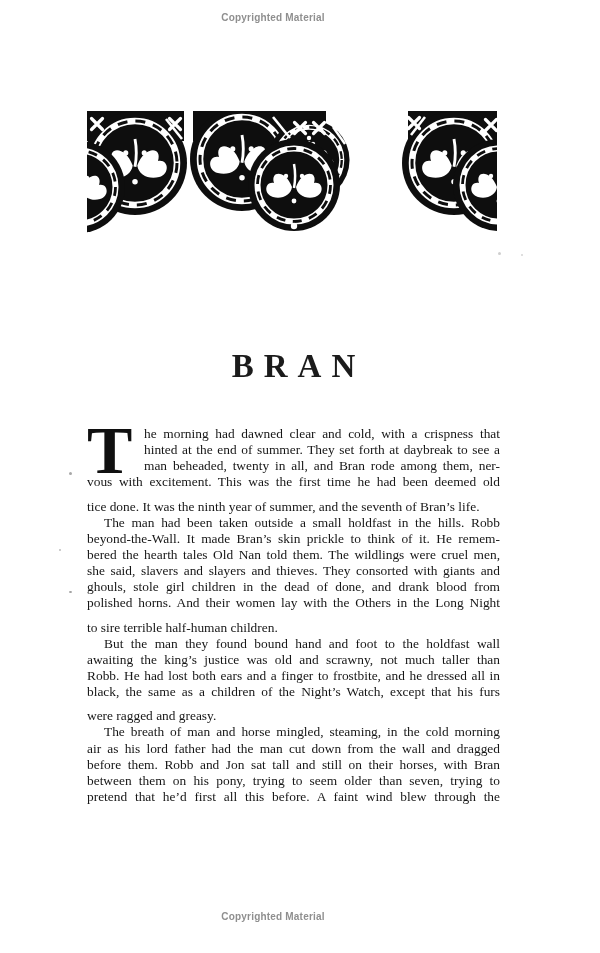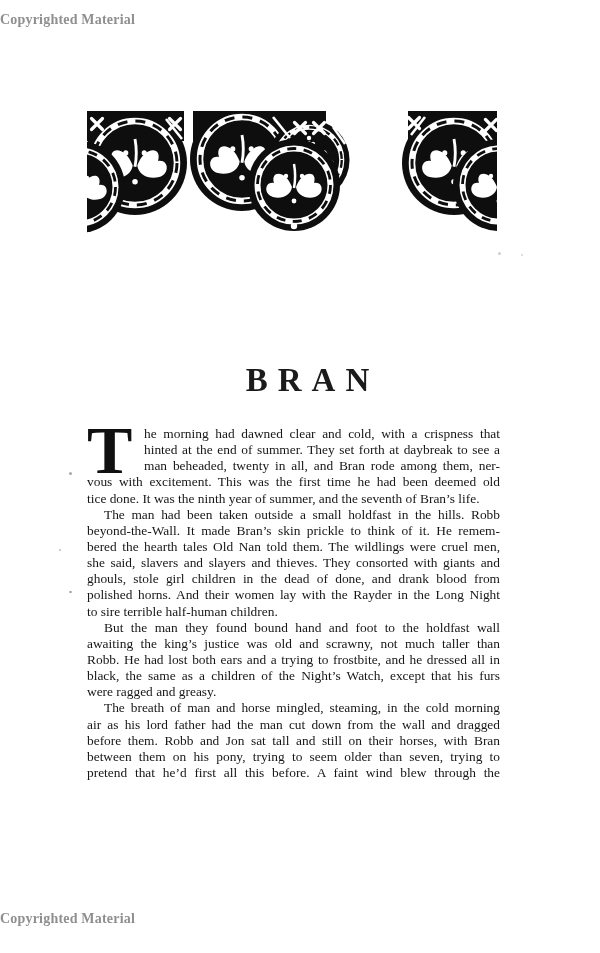--- a/index.html
+++ b/index.html
@@ -12,38 +12,39 @@
   .page{
     position:relative;
     width:600px;height:953px;
     background:var(--paper);
     overflow:hidden;
     font-family:"Liberation Serif", serif;
   }
   .copyright{
     position:absolute;
     left:0;width:546px;
-    font-family:Liberation Serif, serif;
+    text-align:center;
+    font-family:Liberation Sans, sans-serif;
     font-weight:700;
-    font-size:14px;
+    font-size:10px;
     letter-spacing:0.2px;
     color:var(--muted);
   }
   .copyright.top{top:12px;}
   .copyright.bottom{top:911px;}
   .ornament{
     position:absolute;
     left:87px;top:111px;
     width:410px;height:126px;
   }
   .title{
     position:absolute;
     left:87px;top:350px;
     width:413px;
-    margin:14px;
+    margin:0;
     text-align:center;
     font-family:"Liberation Serif", serif;
     font-weight:700;
     font-size:33px;
     letter-spacing:10px;
     padding-left:10px;
     box-sizing:border-box;
     line-height:1;
     color:#1b1b1b;
   }
@@ -54,21 +55,21 @@
     font-size:13.4px;
     line-height:16.15px;
     color:var(--text);
   }
   .para{margin:0;}
   .line{
     text-align:justify;
     text-align-last:justify;
     height:16.15px;
   }
-  .line.lastline{text-align-last:left;}
+  .line.lastline{text-align-last:left;margin-top:8px;}
   .line.indent{text-indent:17px;}
   .dropcap{
     float:left;
     width:50px;
     height:46px;
     margin:1px 7px 0 0;
     font-family:"Liberation Serif", serif;
     font-weight:700;
     font-size:68px;
     line-height:46px;
@@ -164,27 +165,27 @@
         <div class="line">man beheaded, twenty in all, and Bran rode among them, ner-</div>
         <div class="line">vous with excitement. This was the first time he had been deemed old</div>
         <div class="line lastline">tice done. It was the ninth year of summer, and the seventh of Bran’s life.</div>
       </div>
       <div class="para">
         <div class="line indent">The man had been taken outside a small holdfast in the hills. Robb</div>
         <div class="line">beyond-the-Wall. It made Bran’s skin prickle to think of it. He remem-</div>
         <div class="line">bered the hearth tales Old Nan told them. The wildlings were cruel men,</div>
         <div class="line">she said, slavers and slayers and thieves. They consorted with giants and</div>
         <div class="line">ghouls, stole girl children in the dead of done, and drank blood from</div>
-        <div class="line">polished horns. And their women lay with the Rayder in the Long Night</div>
+        <div class="line">polished horns. And their women lay with the Others in the Long Night</div>
         <div class="line lastline">to sire terrible half-human children.</div>
       </div>
       <div class="para">
         <div class="line indent">But the man they found bound hand and foot to the holdfast wall</div>
         <div class="line">awaiting the king’s justice was old and scrawny, not much taller than</div>
-        <div class="line">Robb. He had lost both ears and a trying to frostbite, and he dressed all in</div>
+        <div class="line">Robb. He had lost both ears and a finger to frostbite, and he dressed all in</div>
         <div class="line">black, the same as a children of the Night’s Watch, except that his furs</div>
         <div class="line lastline">were ragged and greasy.</div>
       </div>
       <div class="para">
         <div class="line indent">The breath of man and horse mingled, steaming, in the cold morning</div>
         <div class="line">air as his lord father had the man cut down from the wall and dragged</div>
         <div class="line">before them. Robb and Jon sat tall and still on their horses, with Bran</div>
         <div class="line">between them on his pony, trying to seem older than seven, trying to</div>
         <div class="line">pretend that he’d first all this before. A faint wind blew through the</div>
       </div>

